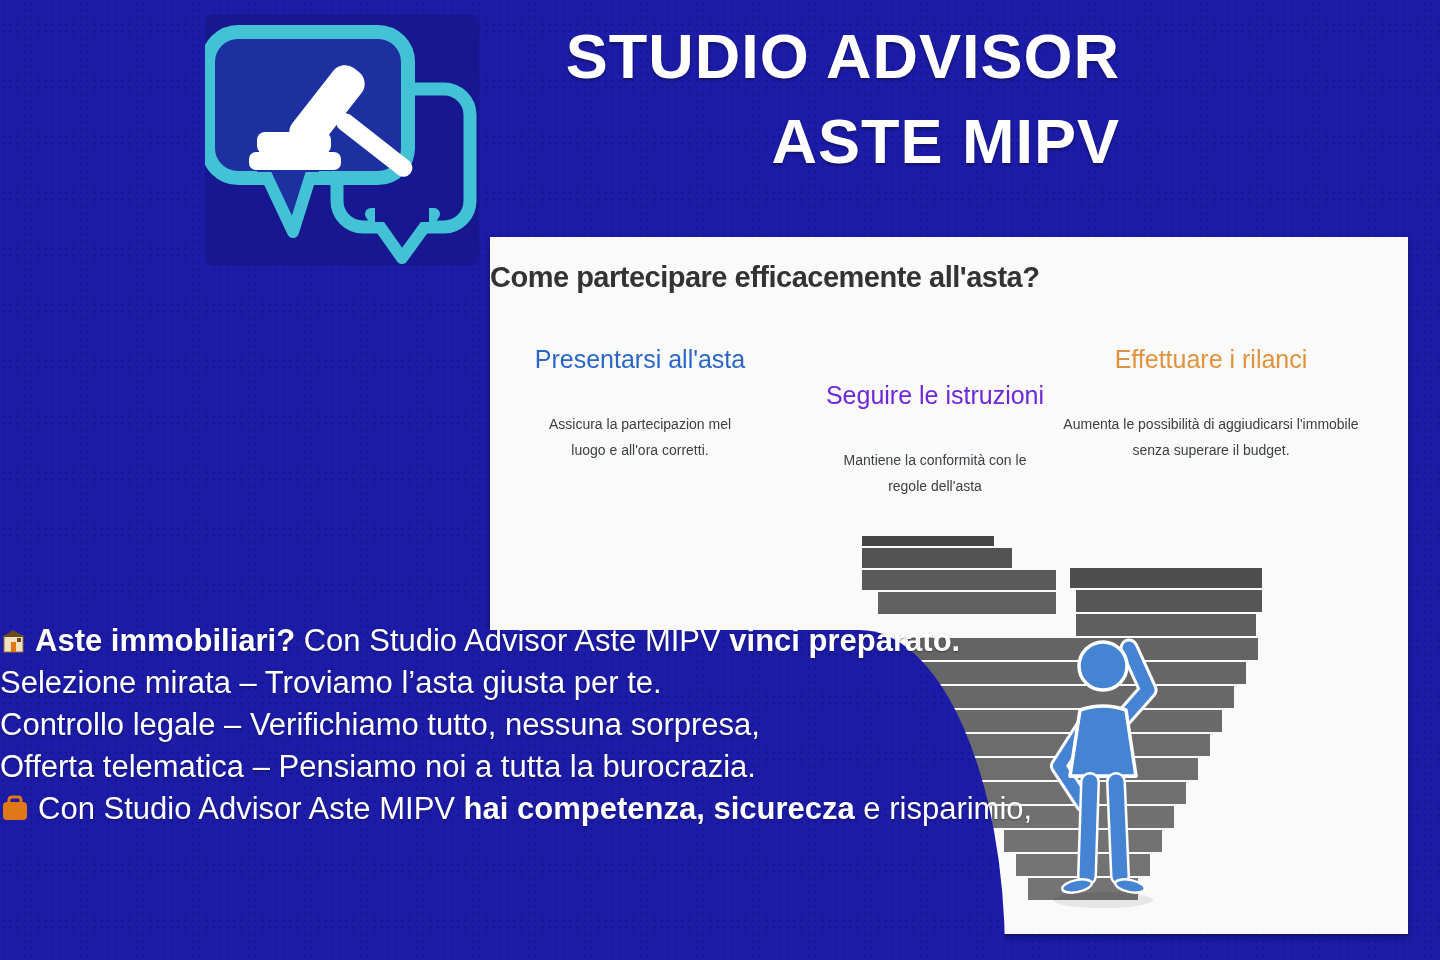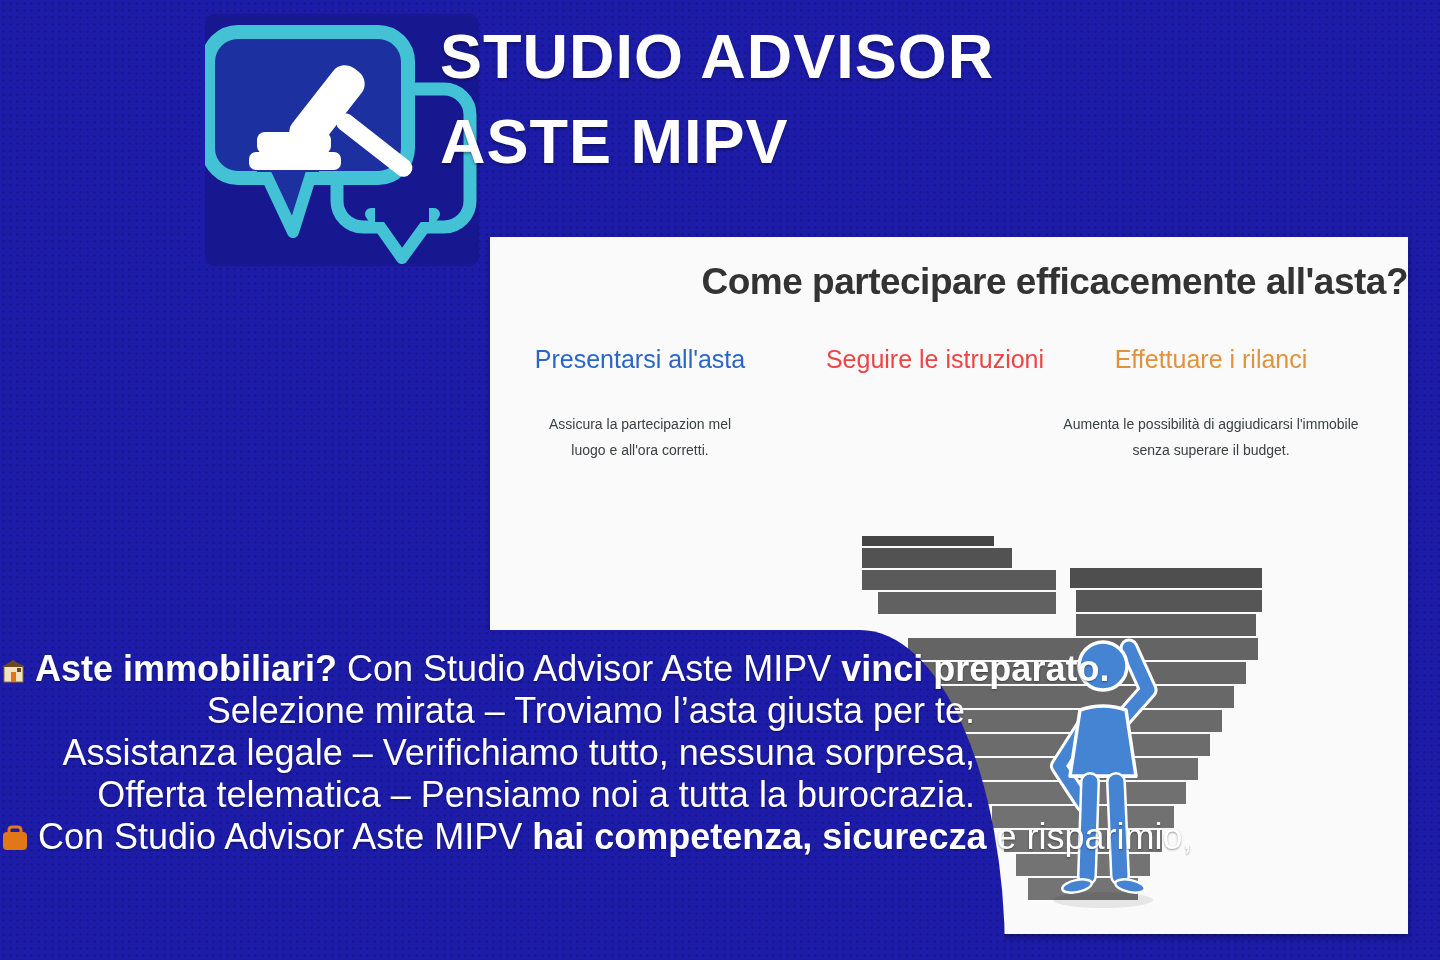--- a/index.html
+++ b/index.html
@@ -12,59 +12,59 @@
   }
   
   .logo-panel{
     position:absolute;left:205px;top:14px;width:274px;height:252px;
     background:#17178f;border-radius:10px;
   }
   .logo-panel svg{position:absolute;left:0;top:0;}
   
   .title{
     position:absolute;left:440px;top:14px;width:680px;margin:0;
-    text-align:left;color:#ffffff;font-weight:bold;
+    text-align:right;color:#ffffff;font-weight:bold;
     font-size:63px;line-height:85px;letter-spacing:1px;
     text-shadow:0 2px 3px rgba(0,0,0,0.35);
   }
   .title span{display:block;}
   
   .card{
     position:absolute;left:490px;top:237px;width:918px;height:697px;
     background:#fafafa;z-index:1;
     box-shadow:0 3px 6px rgba(0,0,0,0.35);
   }
   .card-heading{
-    margin:24px 0 0 0;text-align:right;
-    font-size:37px;font-weight:bold;color:#333333;letter-spacing:-0.5px;
+    margin:24px 0 0 0;text-align:left;
+    font-size:29px;font-weight:bold;color:#333333;letter-spacing:-0.5px;
   }
   .col{position:absolute;top:108px;text-align:center;}
   .col-title{margin:0;height:62px;font-size:25px;line-height:29px;font-weight:normal;}
   .col-body{margin:4px 0 0 0;font-size:14px;line-height:26px;color:#3c4043;}
   .col1{left:40px;width:220px;}
   .col2{left:335px;width:220px;}
   .col3{left:568px;width:306px;}
   .accent-blue{color:#2966c8;}
-  .accent-green{color:#ef4444;}
+  .accent-green{color:#6d28d9;margin-top:36px;}
   .accent-orange{color:#e2913c;}
   .illustration{position:absolute;left:360px;top:283px;}
   
   .blue-overlay{
     position:absolute;left:0;top:630px;width:1005px;height:330px;
     background-color:#1c1ca8;
     background-image:radial-gradient(rgba(0,0,20,0.18) 1px, transparent 1.4px);
     background-size:7px 7px;
     border-top-right-radius:145px 325px;
     z-index:2;
   }
   
   .benefits{
-    position:absolute;left:0;top:648px;width:975px;z-index:3;
-    text-align:right;color:#ffffff;
-    font-size:36px;line-height:42px;
+    position:absolute;left:0;top:620px;width:975px;z-index:3;
+    text-align:left;color:#ffffff;
+    font-size:31px;line-height:42px;
     text-shadow:0 1px 2px rgba(0,0,0,0.4);
   }
   .benefits .line{white-space:nowrap;}
   .benefits .b{font-weight:bold;}
   .inline-icon{display:inline-block;vertical-align:-4px;margin-right:8px;}
 </style>
 </head>
 <body>
 
 <div class="stage">
@@ -102,20 +102,21 @@
 
   <section class="card">
     <h2 class="card-heading">Come partecipare efficacemente all'asta?</h2>
 
     <div class="col col1">
       <h3 class="col-title accent-blue">Presentarsi all'asta</h3>
       <p class="col-body">Assicura la partecipazion mel luogo e all'ora corretti.</p>
     </div>
     <div class="col col2">
       <h3 class="col-title accent-green">Seguire le istruzioni</h3>
+      <p class="col-body">Mantiene la conformità con le regole dell'asta</p>
     </div>
     <div class="col col3">
       <h3 class="col-title accent-orange">Effettuare i rilanci</h3>
       <p class="col-body">Aumenta le possibilità di aggiudicarsi l'immobile senza superare il budget.</p>
     </div>
 
     <svg class="illustration" width="558" height="414" viewBox="0 0 558 414">
 
       <g>
         <rect x="12" y="16" width="132" height="10" fill="#454545"></rect>
@@ -177,21 +178,21 @@
   <div class="benefits">
     <div class="line">
       <svg class="inline-icon" width="27" height="27" viewBox="0 0 27 27">
         <rect x="4" y="8" width="19" height="16" fill="#f2e2c4" stroke="#9a6a2a" stroke-width="1"></rect>
         <polygon points="2,9 13,2 25,9" fill="#6b4a20"></polygon>
         <rect x="11" y="14" width="5" height="10" fill="#e07818"></rect>
         <rect x="17" y="10" width="4" height="4" fill="#6b4a20"></rect>
       </svg><span class="b">Aste immobiliari?</span><span> Con Studio Advisor Aste MIPV </span><span class="b"> vinci preparato.</span>
     </div>
     <div class="line">Selezione mirata – Troviamo l’asta giusta per te.</div>
-    <div class="line">Assistanza legale – Verifichiamo tutto, nessuna sorpresa,</div>
+    <div class="line">Controllo legale – Verifichiamo tutto, nessuna sorpresa,</div>
     <div class="line">Offerta telematica – Pensiamo noi a tutta la burocrazia.</div>
     <div class="line">
       <svg class="inline-icon" width="30" height="30" viewBox="0 0 30 30">
         <path d="M 9,10 L 9,7 Q 9,4 12,4 L 18,4 Q 21,4 21,7 L 21,10" fill="none" stroke="#e07818" stroke-width="3"></path>
         <rect x="3" y="9" width="24" height="18" rx="4" fill="#e07818"></rect>
       </svg><span>Con Studio Advisor Aste MIPV </span><span class="b">hai competenza, sicurecza</span><span> e risparimio,</span>
     </div>
   </div>
 
 </div>

